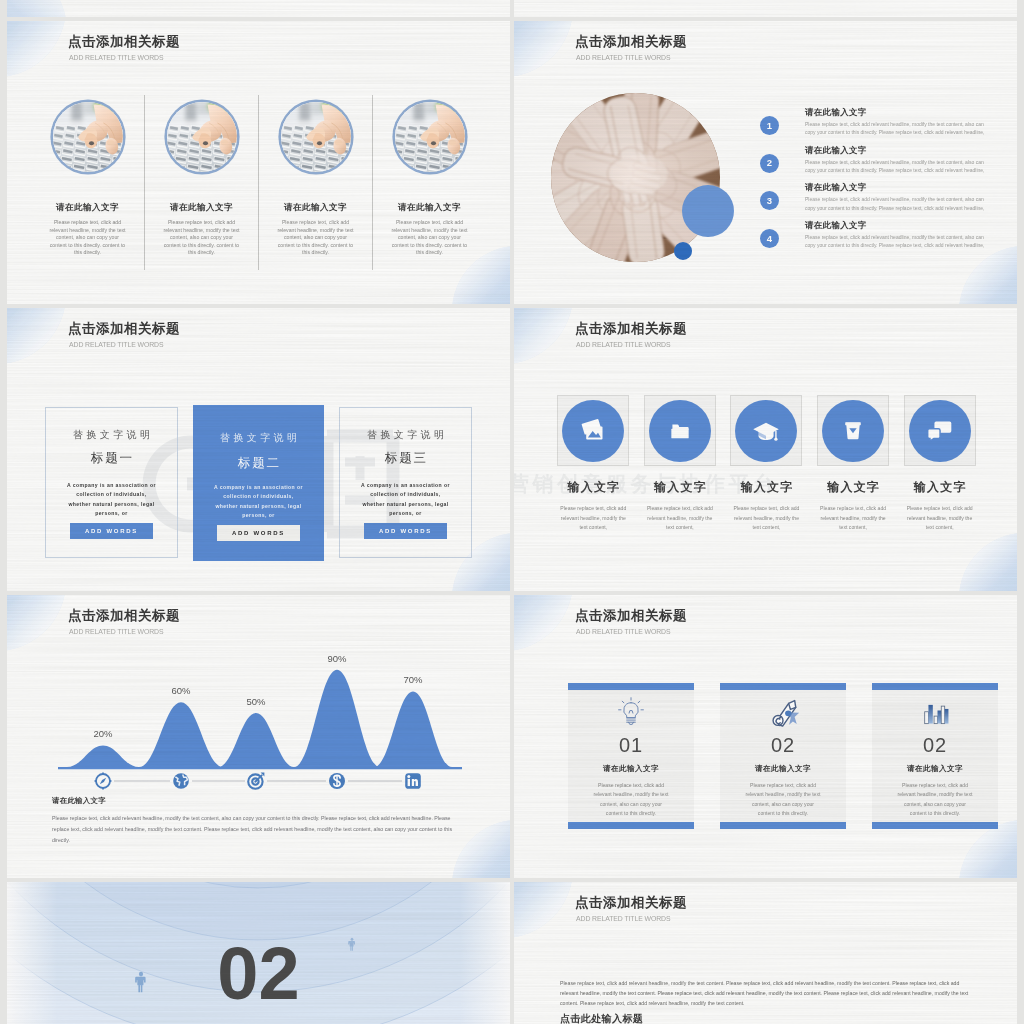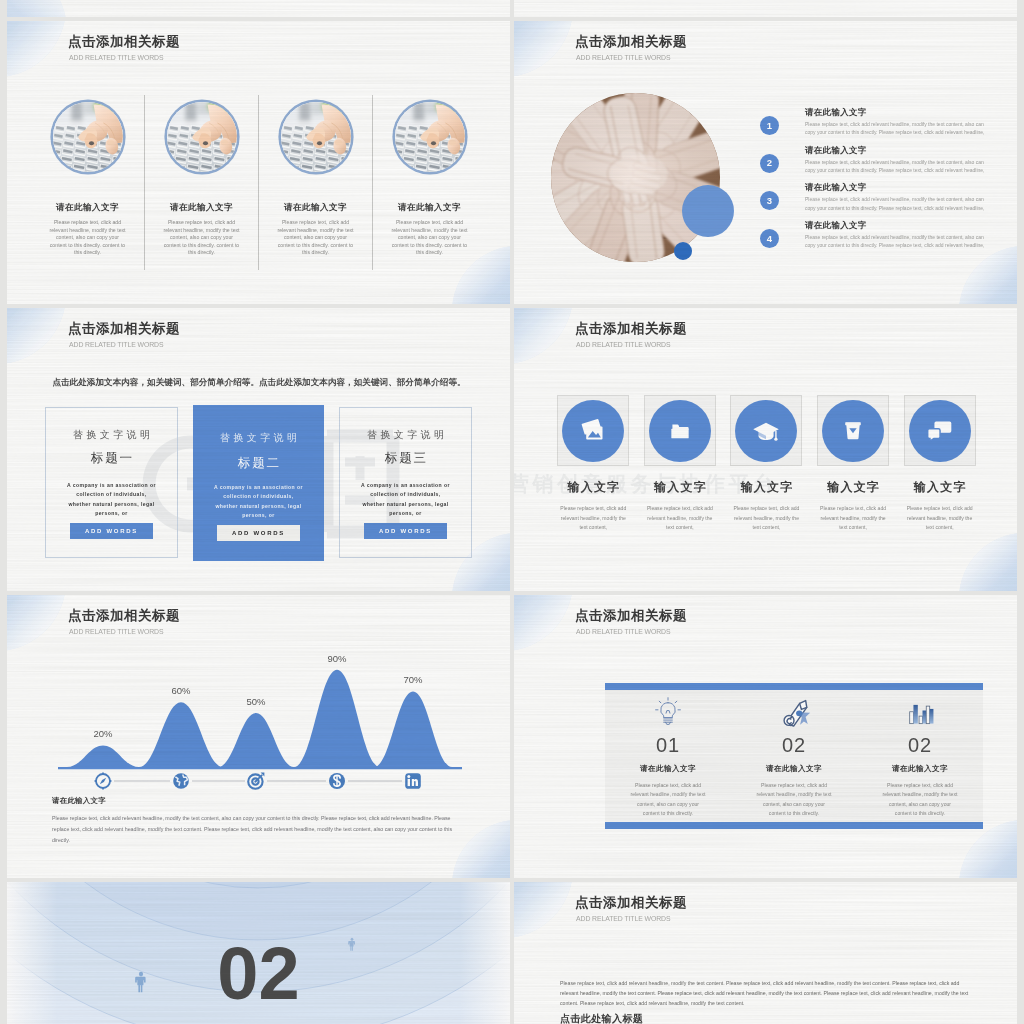--- a/index.html
+++ b/index.html
@@ -98,21 +98,21 @@
   .s4b{font-size:5.1px;line-height:9.5px;color:#8a8a88;text-align:center;width:74px;margin-top:8px;}
   .wm1{left:-6px;top:162px;font-size:21px;letter-spacing:3.5px;}
   .wm2{left:-6px;top:212px;font-size:29px;letter-spacing:3.5px;}
 
   
   #s5chart{position:absolute;left:0px;top:7px;width:470px;height:210px;}
   .s5cap-h{position:absolute;left:45px;top:201px;font-size:7.4px;font-weight:bold;color:#3d3d3d;letter-spacing:.3px;}
   .s5cap-b{position:absolute;left:45px;top:218px;width:405px;font-size:5.3px;line-height:11.2px;color:#76767a;}
 
   
-  #s6cards{position:absolute;left:39px;top:88px;width:430px;height:146px;display:flex;justify-content:flex-end;}
+  #s6cards{position:absolute;left:54px;top:88px;width:430px;height:146px;display:flex;justify-content:space-between;}
   .s6card{width:126px;position:relative;background:#f3f3f2;display:flex;flex-direction:column;}
   .s6bar{height:7px;background:#5a8ad2;flex:none;}
   .s6icon{height:45px;display:flex;align-items:center;justify-content:center;flex:none;}
   .s6num{text-align:center;font-size:20px;color:#4f4f4f;line-height:20px;flex:none;letter-spacing:1px;}
   .s6h{text-align:center;font-size:7.6px;font-weight:bold;color:#3d3d3d;margin-top:9px;flex:none;letter-spacing:.4px;}
   .s6b{font-size:5.1px;line-height:9.3px;color:#8a8a88;text-align:center;margin:7px 23px 0;flex:1;}
 
   
   #s7bg{position:absolute;inset:0;}
   
@@ -2383,21 +2383,20 @@
             <path d="M210 128 h66"></path>
           </g>
           <g fill="none" stroke="#cfd3d8" stroke-width="9">
             <path d="M228 58 h30"></path>
             <path d="M243 52 v24"></path>
             <path d="M228 96 h30"></path>
           </g>
         </svg></div>
     <div class="h-cn">点击添加相关标题</div>
     <div class="h-en">ADD RELATED TITLE WORDS</div>
-    <div class="s3intro">点击此处添加文本内容，如关键词、部分简单介绍等。点击此处添加文本内容，如关键词、部分简单介绍等。</div>
     <div id="s3cards">
         <div class="s3card" style="left: 0px;">
           <div class="s3sub">替换文字说明</div>
           <div class="s3title">标题一</div>
           <div class="s3body">A company is an association or collection of individuals, whether natural persons, legal persons, or</div>
           <div class="s3btn">ADD WORDS</div>
         </div>
         <div class="s3card hl" style="left: 148px;">
           <div class="s3sub">替换文字说明</div>
           <div class="s3title">标题二</div>

